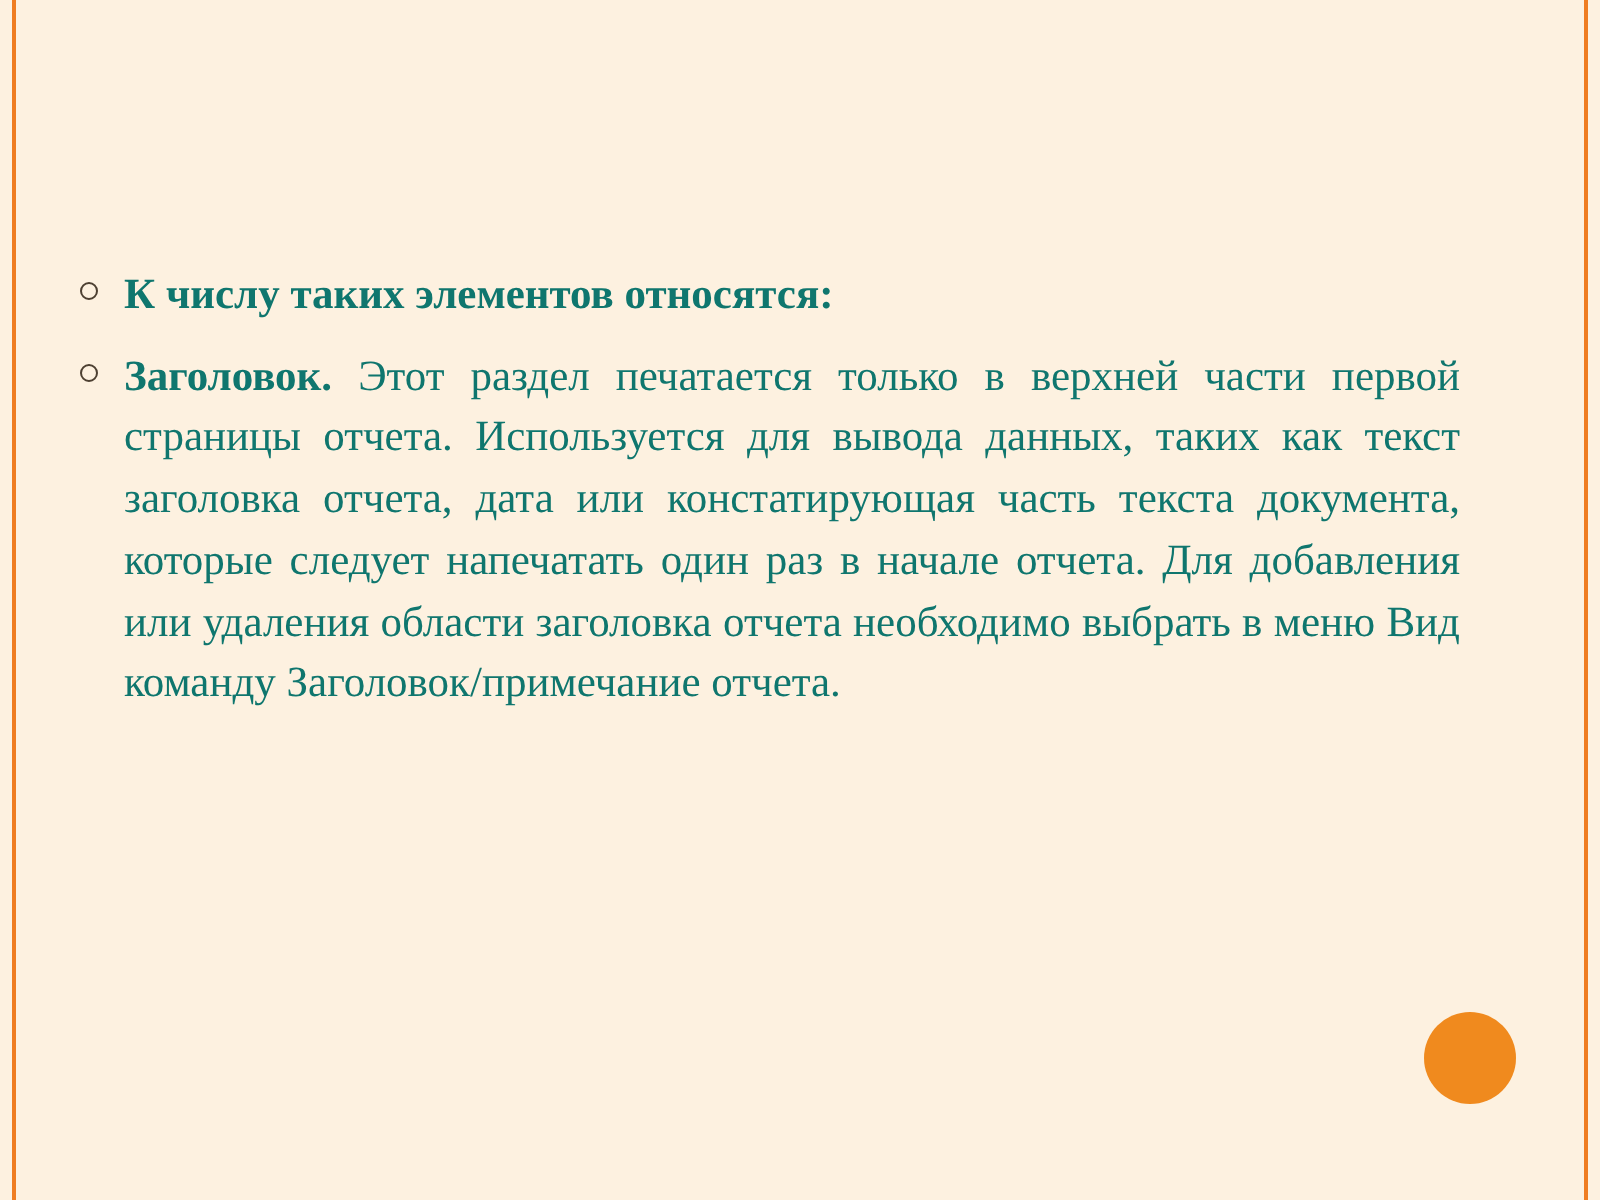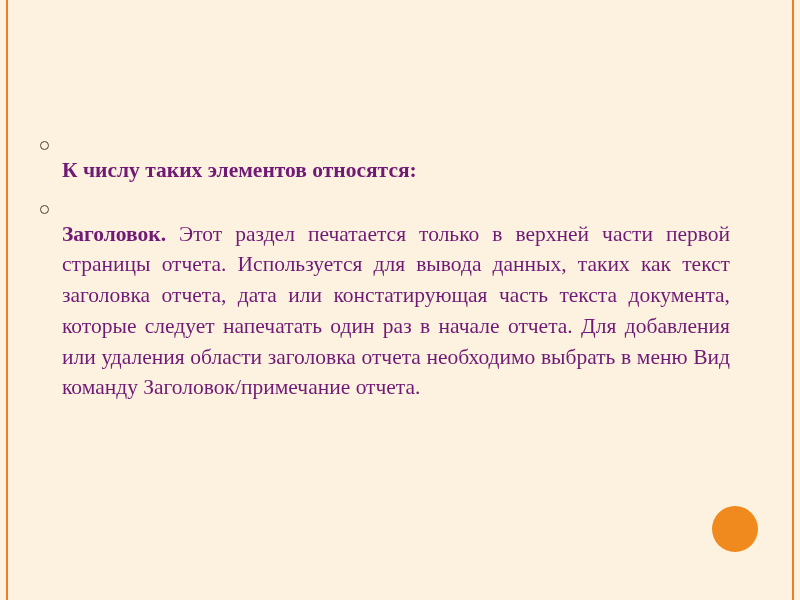--- a/index.html
+++ b/index.html
@@ -59,24 +59,23 @@
     width: 7px;
     height: 7px;
     border: 1.6px solid #4d4032;
     border-radius: 50%;
     background: transparent;
   }
   .bullet-text {
     flex: 1 1 auto;
     font-size: 21.5px;
     line-height: 1.43;
-    color: #701a75;
+    color: #0f766e;
     text-align: justify;
     text-justify: inter-word;
-    margin-top: 23px;
   }
   .bullet-text.first {
     font-weight: bold;
   }
   .lead {
     font-weight: bold;
   }
   .dot-decor {
     position: absolute;
     right: 42px;

